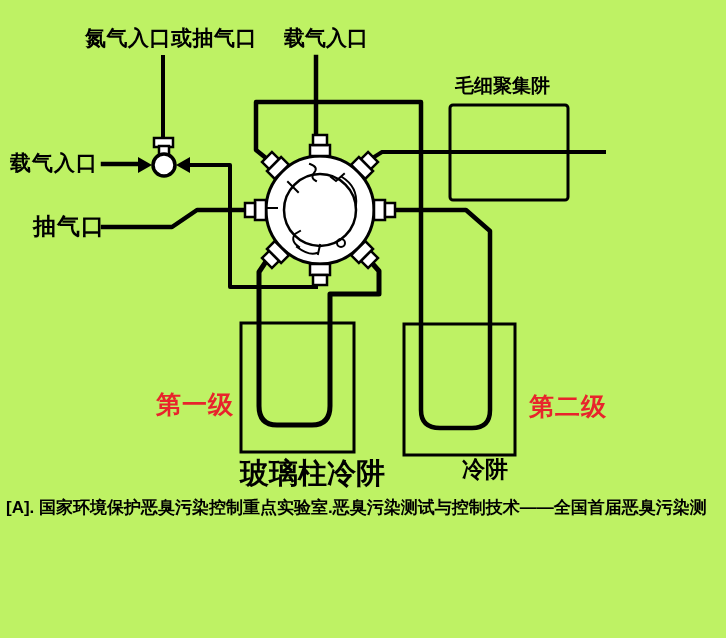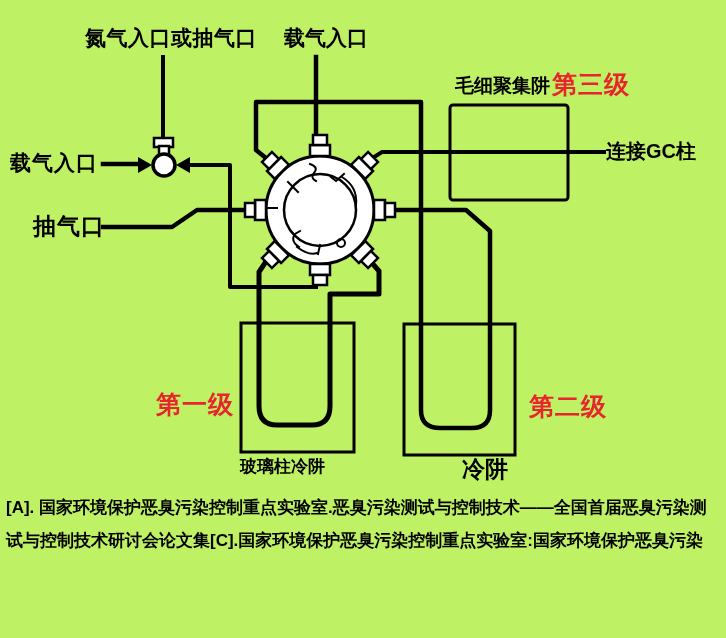--- a/index.html
+++ b/index.html
@@ -114,30 +114,27 @@
   <div class="lbl" style="left:85px;top:26px;font-size:21px;letter-spacing:0.5px;">氮气入口或抽气口</div>
 
   <div class="lbl" style="left:284px;top:26px;font-size:21px;">载气入口</div>
 
   <div class="lbl" style="left:10px;top:151px;font-size:21px;letter-spacing:1px;">载气入口</div>
 
   <div class="lbl" style="left:33px;top:213px;font-size:23px;letter-spacing:1px;">抽气口</div>
 
   <div class="lbl" style="left:455px;top:75px;font-size:19px;">毛细聚集阱</div>
 
-  <div class="lbl red" style="left:552px;top:70px;">第三级</div>
 
-  <div class="lbl" style="left:606px;top:140px;font-size:20px;">连接GC柱</div>
 
   <div class="lbl red" style="left:529px;top:392px;">第二级</div>
 
   <div class="lbl red" style="left:156px;top:390px;">第一级</div>
 
-  <div class="lbl" style="left:240px;top:457px;font-size:17px;">玻璃柱冷阱</div>
+  <div class="lbl" style="left:240px;top:457px;font-size:29px;">玻璃柱冷阱</div>
 
   <div class="lbl" style="left:437px;top:456px;font-size:23px;margin-left:25px;">冷阱</div>
 
   <div class="caption">
     <span class="cap-line">[A]. 国家环境保护恶臭污染控制重点实验室.恶臭污染测试与控制技术——全国首届恶臭污染测</span>
-    <span class="cap-line">试与控制技术研讨会论文集[C].国家环境保护恶臭污染控制重点实验室:国家环境保护恶臭污染</span>
   </div>
 
 </div>
 
 </body></html>

